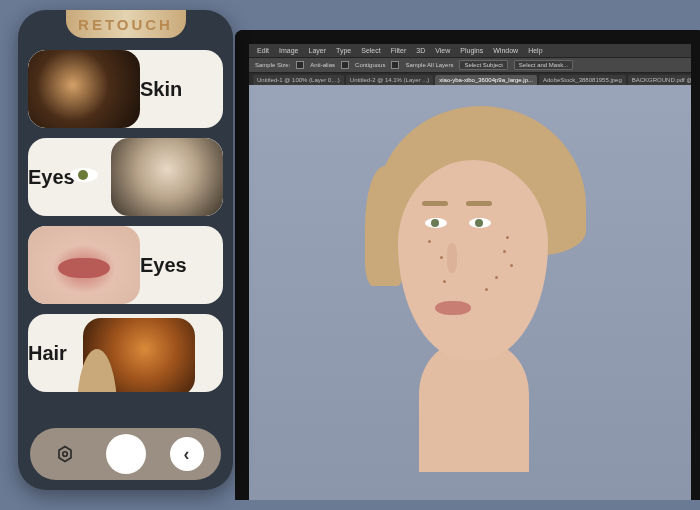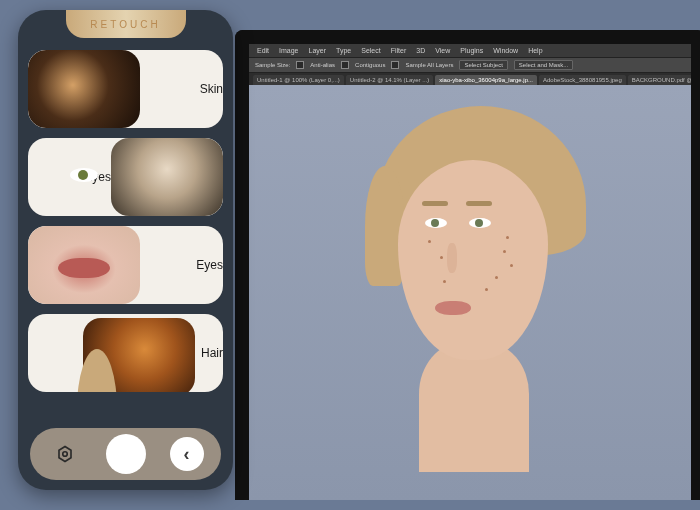--- a/index.html
+++ b/index.html
@@ -105,41 +105,41 @@
   border-radius: 28px;
   box-shadow: 0 6px 20px rgba(0,0,0,.4);
   overflow: hidden;
 }
 .phone-notch {
   position: absolute; top: 0; left: 50%; transform: translateX(-50%);
   width: 120px; height: 28px;
   background: linear-gradient(90deg,#c9a97a,#e4d3b0,#c9a97a);
   border-radius: 0 0 18px 18px;
   display: flex; align-items: center; justify-content: center;
-  color: #b88a52; font-size: 10px; letter-spacing: 3px; font-weight: 400;
+  color: #b88a52; font-size: 15px; letter-spacing: 3px; font-weight: 700;
 }
 .phone-list {
   position: absolute; top: 40px; left: 10px; right: 10px; bottom: 70px;
   display: flex; flex-direction: column; gap: 10px;
 }
 .tool-row {
   height: 78px;
   background: #f3f0ea;
   border-radius: 18px;
   display: flex; align-items: center;
   overflow: hidden;
   position: relative;
 }
 .tool-row .thumb {
   width: 112px; height: 100%;
   border-radius: 18px;
   flex-shrink: 0;
 }
 .tool-row .label {
-  flex: 1; text-align: right; font-size: 12px; color: #1a1a1a; font-weight: 400;
+  flex: 1; text-align: left; font-size: 20px; color: #1a1a1a; font-weight: 700;
 }
 .tool-row.right .thumb { order: 2; }
 .tool-row.right .label { order: 1; }
 .thumb.skin { background: radial-gradient(circle at 40% 45%, #d4a066 0%, #4a2d18 45%, #1a0f08 100%); }
 .thumb.eyes { background: radial-gradient(circle at 50% 40%, #e8d9c5 0%, #b8a48a 40%, #3a3228 100%); }
 .thumb.mouth{ background: radial-gradient(ellipse at 50% 55%, #c9746a 0%, #e5c0b0 40%, #d9b8a3 100%); }
 .thumb.hair { background: radial-gradient(circle at 55% 40%, #d98a3a 0%, #a0541c 40%, #2a1408 100%); }
 .thumb .mini-eye{position:absolute;left:42px;top:30px;width:28px;height:14px;background:#fff;border-radius:50%;}
 .thumb .mini-eye::after{content:"";position:absolute;left:8px;top:2px;width:10px;height:10px;background:#6a7a3a;border-radius:50%;}
 .thumb .mini-lips{position:absolute;left:30px;top:32px;width:52px;height:20px;background:#b85a55;border-radius:50%/60%;}

